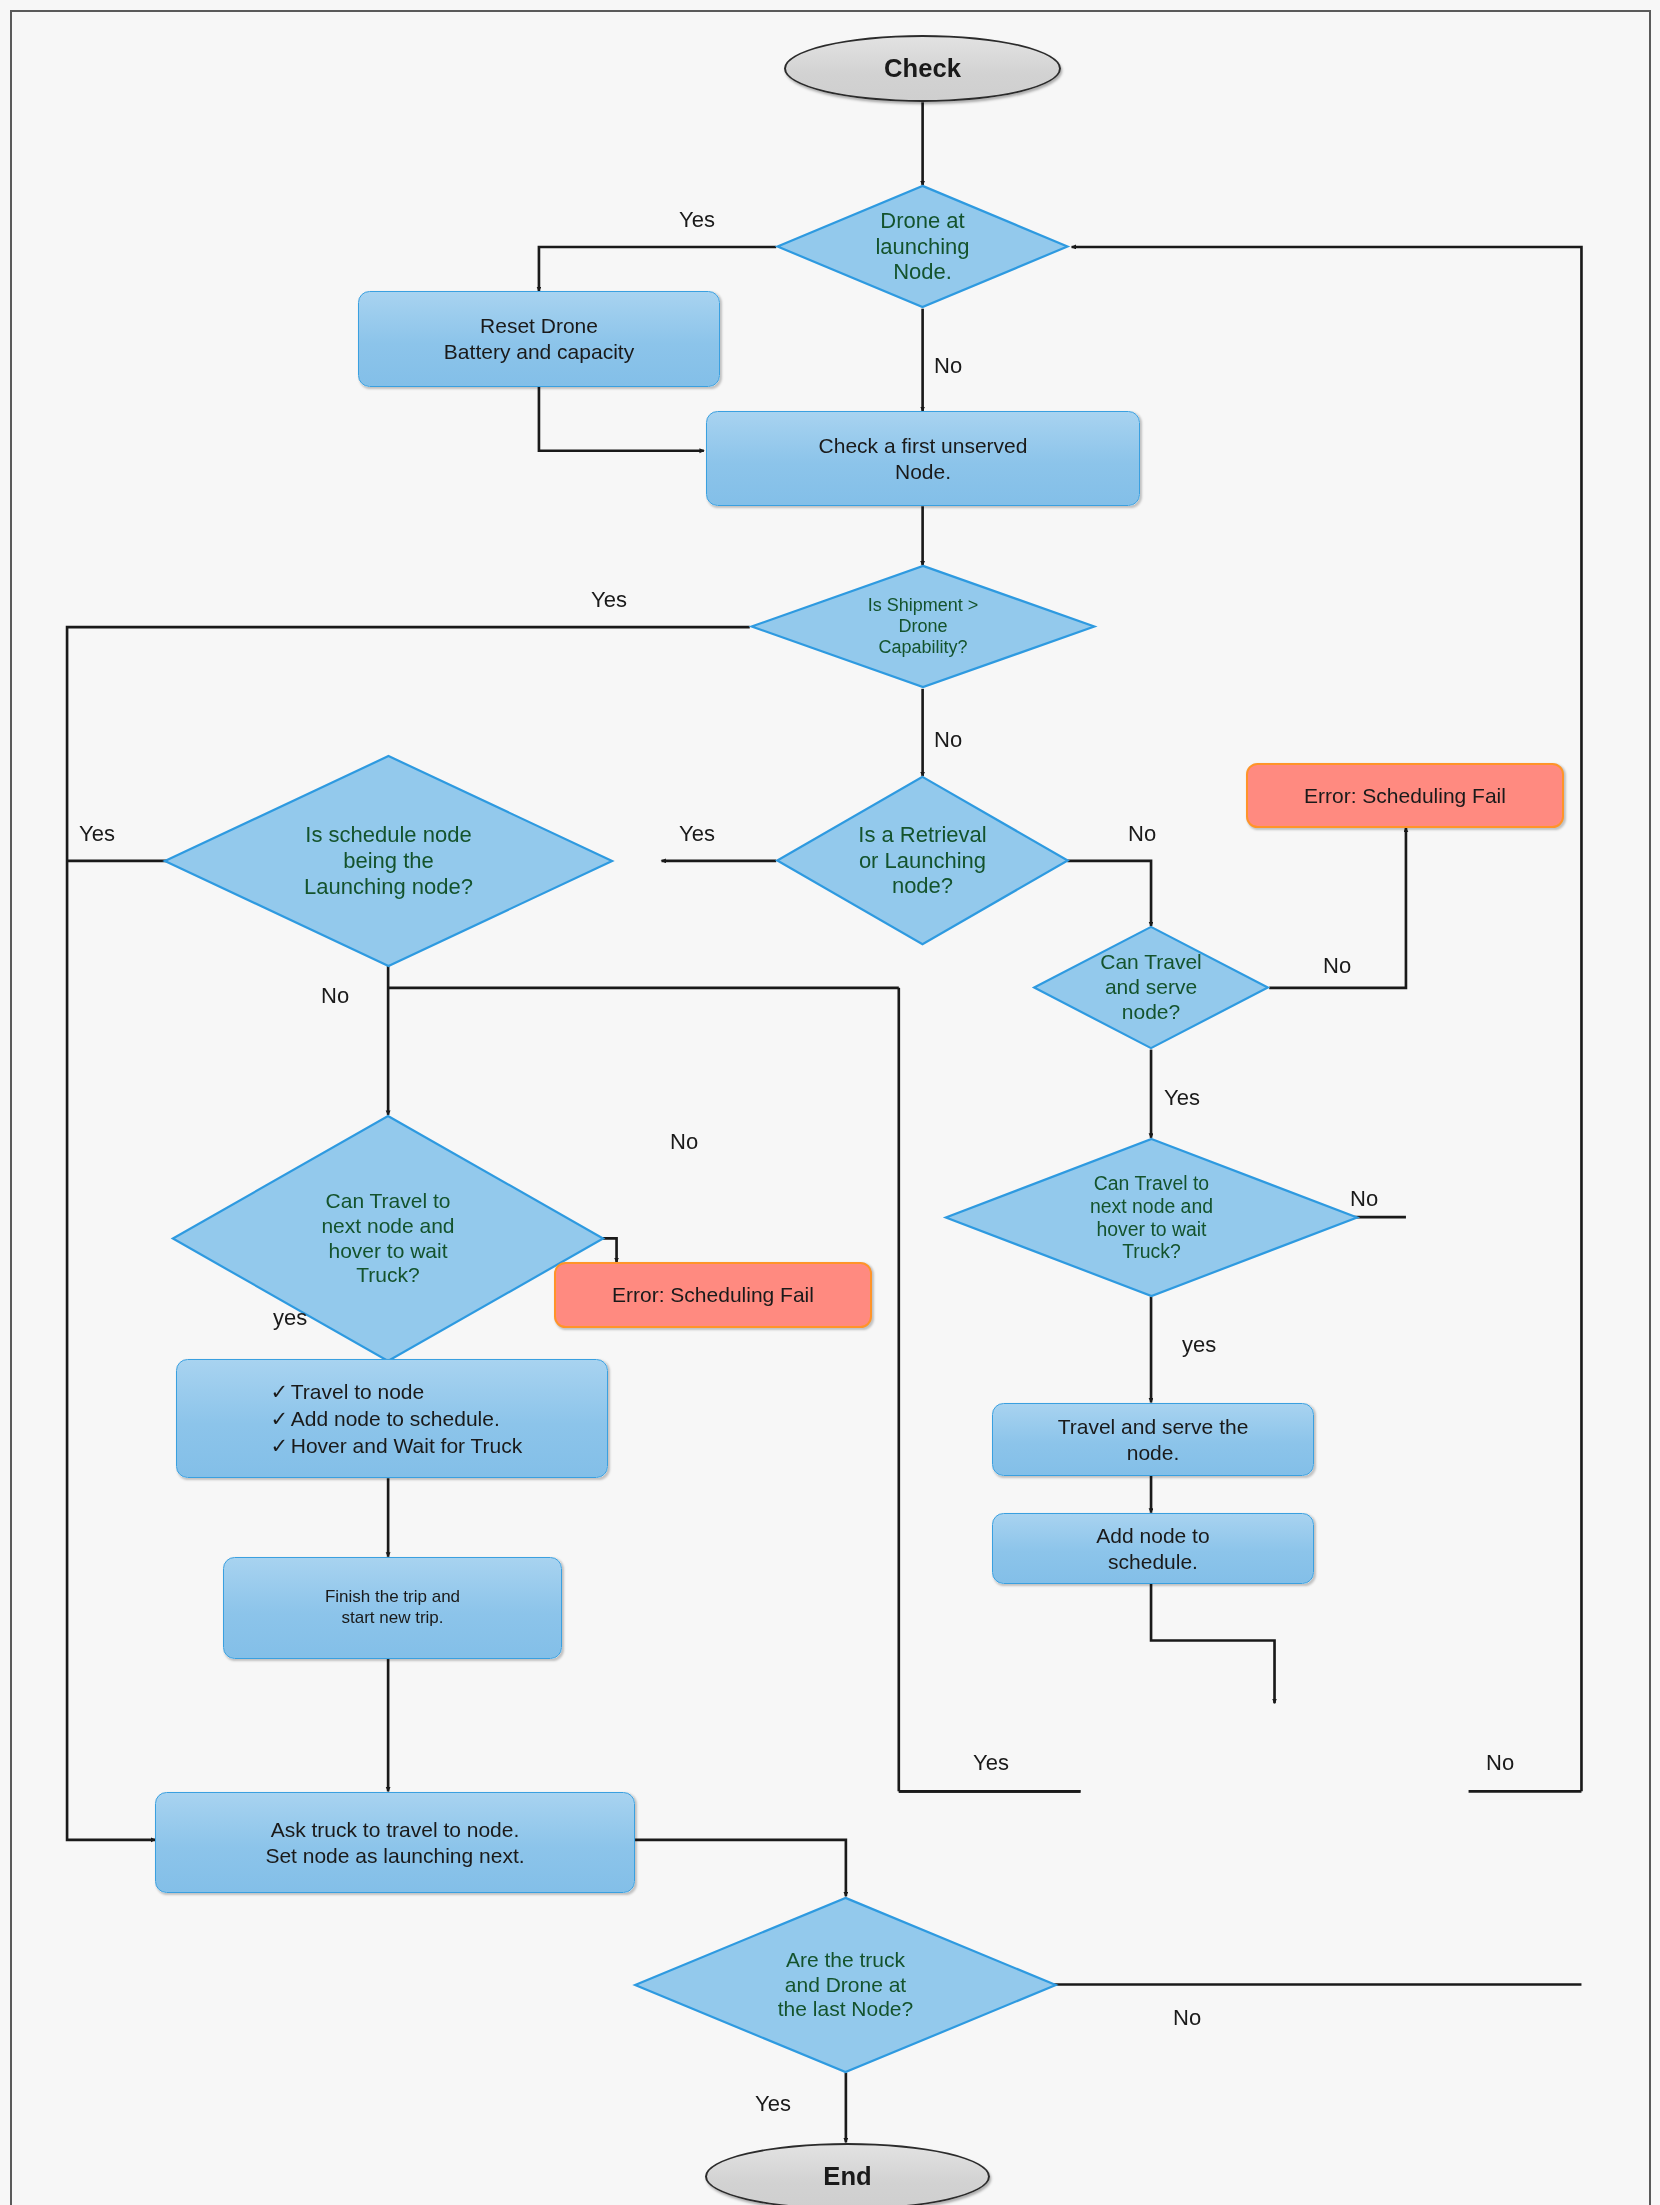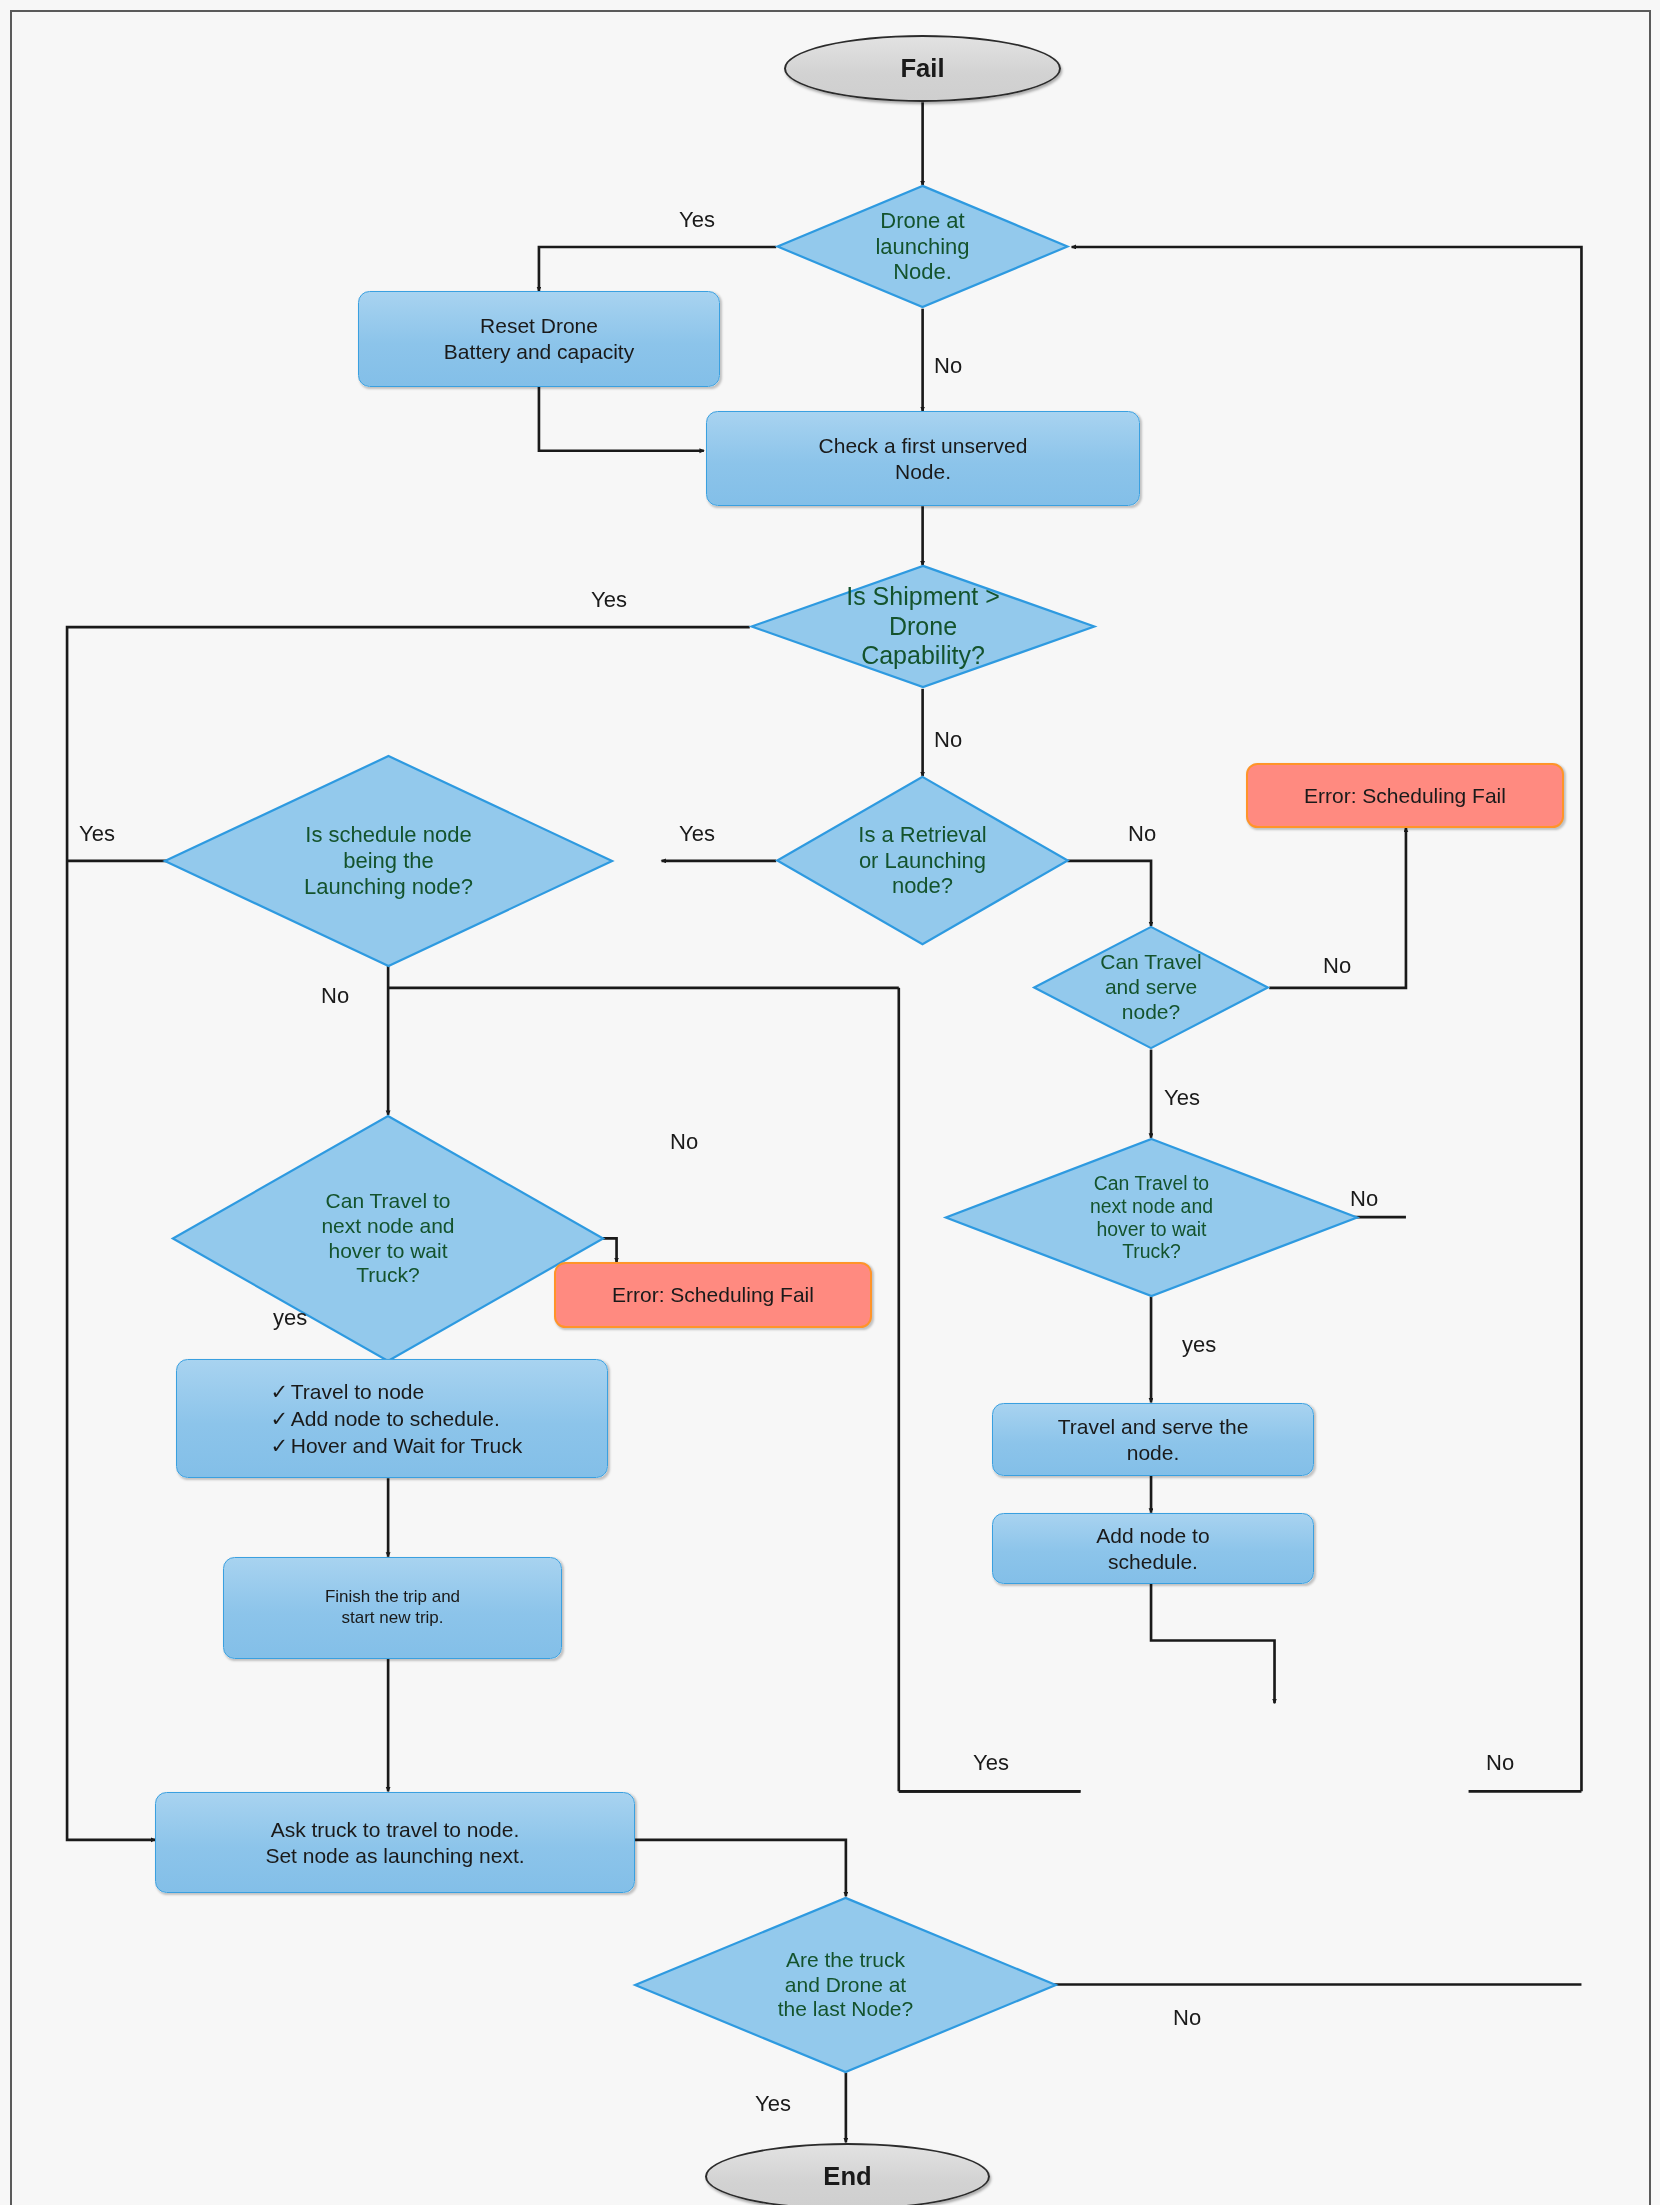--- a/index.html
+++ b/index.html
@@ -125,21 +125,21 @@
 
       <path d="M3586,4062 L3586,560 L2430,560"></path>
 
       <path d="M2260,4500 L3586,4500" marker-end="none"></path>
 
       <path d="M1918,4700 L1918,4858"></path>
     </g>
   </svg>
 
   <div class="node term" style="left:784px;top:35px;width:277px;height:67px;font-size:25.6px;">
-    <span>Fail</span>
+    <span>Check</span>
   </div>
 
   <div class="dia" style="left:776px;top:185px;width:293px;height:123px;">
     <svg width="293" height="123" viewBox="0 0 664 280">
         <polygon points="332,2 662,140 332,278 2,140" fill="#93c9ec" stroke="#2e9ae0" stroke-width="5"></polygon>
       </svg>
     <div class="txt" style="font-size:22px;">
       <div>
         <div>Drone at</div>
         <div>launching</div>
@@ -161,21 +161,21 @@
     <div>
       <div>Check a first unserved</div>
       <div>Node.</div>
     </div>
   </div>
 
   <div class="dia" style="left:750px;top:565px;width:346px;height:123px;">
     <svg width="346" height="123" viewBox="0 0 784 280">
         <polygon points="392,2 782,140 392,278 2,140" fill="#93c9ec" stroke="#2e9ae0" stroke-width="5"></polygon>
       </svg>
-    <div class="txt" style="font-size:25px;">
+    <div class="txt" style="font-size:18px;">
       <div>
         <div>Is Shipment &gt;</div>
         <div>Drone</div>
         <div>Capability?</div>
       </div>
     </div>
   </div>
   <div class="lbl" style="left:591px;top:587px;font-size:22px;">Yes</div>
   <div class="lbl" style="left:934px;top:727px;font-size:22px;">No</div>
 

